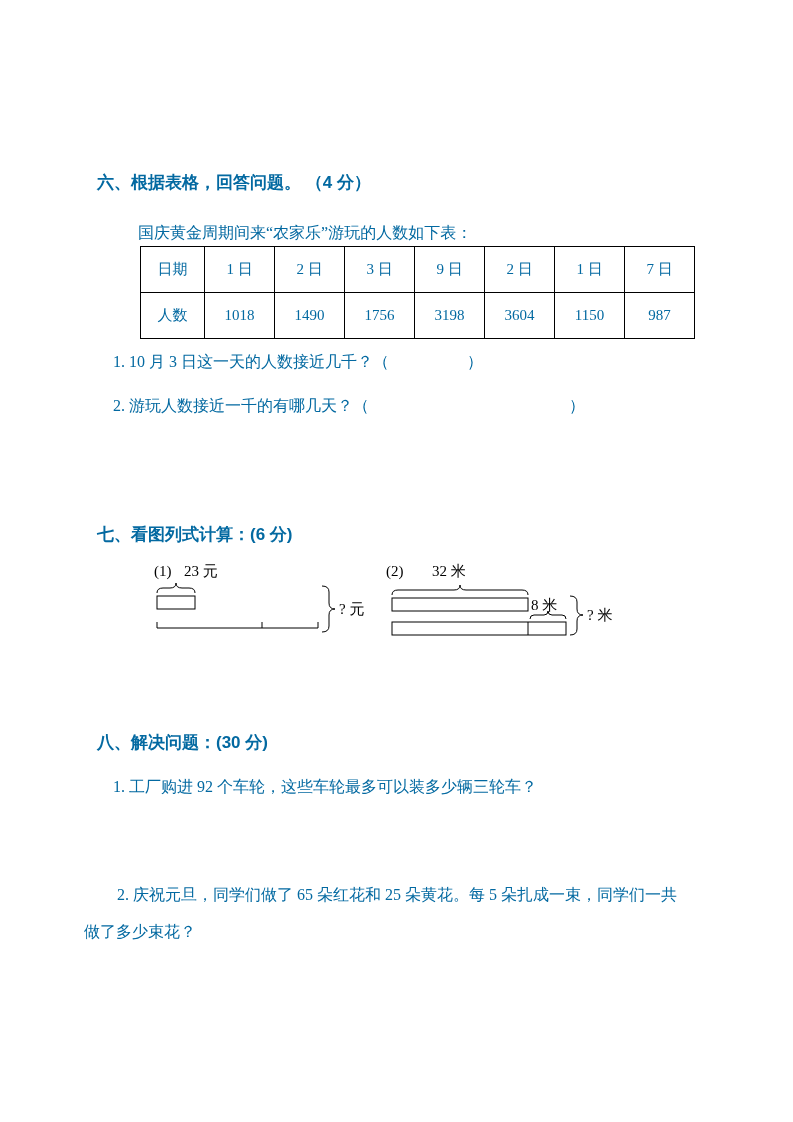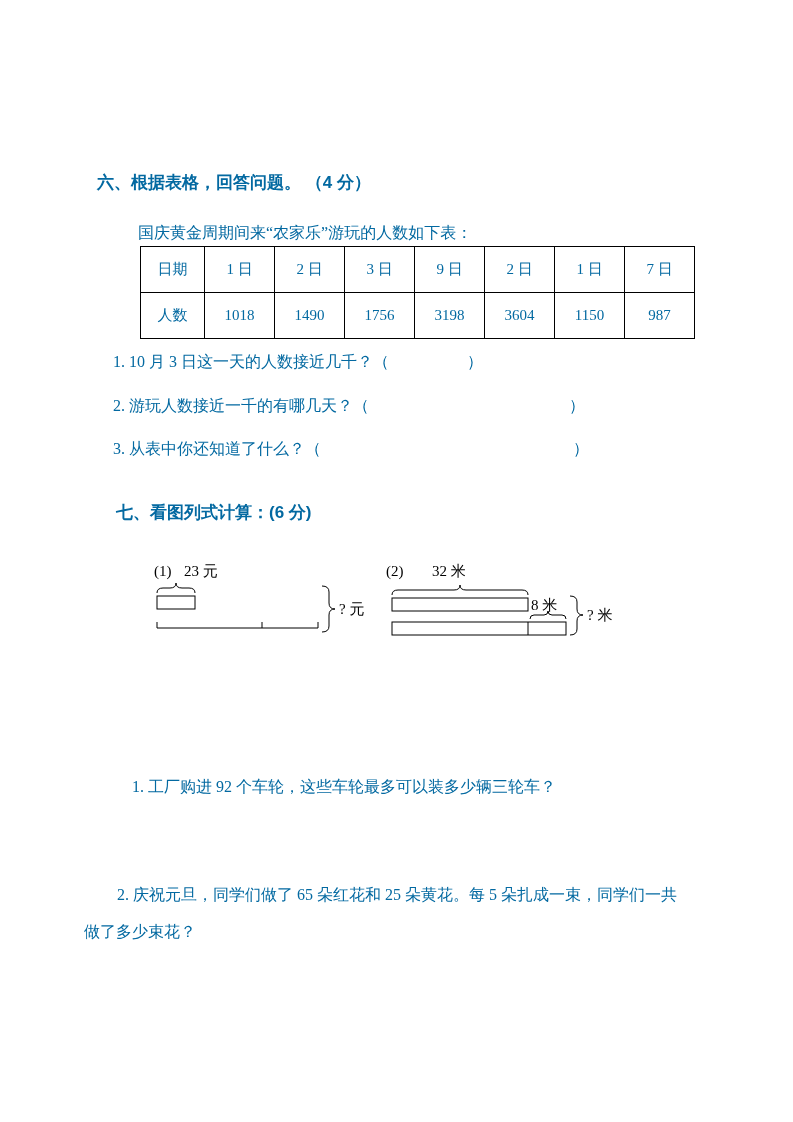--- a/index.html
+++ b/index.html
@@ -95,23 +95,22 @@
         <td>1150</td>
         <td>987</td>
       </tr>
     </tbody>
   </table>
 
   <p class="body-text" style="left:113px; top:352px;"><span>1. 10 月 3 日这一天的人数接近几千？（</span><span class="gap gap-q1"></span><span>）</span></p>
 
   <p class="body-text" style="left:113px; top:396px;text-align:center;"><span>2. 游玩人数接近一千的有哪几天？（</span><span class="gap gap-q2"></span><span>）</span></p>
 
-  <p class="body-text" style="left:113px; top:439px;"><span>3. 从表中你还知道了什么？（</span><span class="gap gap-q3"></span><span>）</span></p>
 
-  <h2 class="heading" style="left:97px; top:501px;margin-left:19px;">七、看图列式计算：(6 分)</h2>
+  <h2 class="heading" style="left:97px; top:523px;">七、看图列式计算：(6 分)</h2>
 
   <svg class="diagrams" width="510" height="108" viewBox="0 0 510 108">
 
     <g>
       <text x="14" y="24">(1)</text>
       <text x="44" y="24">23 元</text>
       <path class="stroke" d="M17,41 Q17,36 23,36 L30,36 Q36,36 36,31 Q36,36 42,36 L49,36 Q55,36 55,41"></path>
       <rect class="box" x="17" y="44" width="38" height="13"></rect>
       <path class="stroke" d="M17,70 L17,76 M17,76 L178,76 M122,70 L122,76 M178,70 L178,76"></path>
       <path class="stroke" d="M182,34 Q189,34 189,40 L189,51 Q189,57 195,57 Q189,57 189,63 L189,74 Q189,80 182,80"></path>
@@ -125,18 +124,19 @@
       <rect class="box" x="252" y="46" width="136" height="13"></rect>
       <text x="391" y="58">8 米</text>
       <path class="stroke" d="M390,67 Q390,63 394,63 L404,63 Q408,63 408,59 Q408,63 412,63 L422,63 Q426,63 426,67"></path>
       <rect class="box" x="252" y="70" width="174" height="13"></rect>
       <path class="stroke" d="M388,70 L388,83"></path>
       <path class="stroke" d="M430,44 Q437,44 437,50 L437,57 Q437,63 443,63 Q437,63 437,69 L437,77 Q437,83 430,83"></path>
       <text x="447" y="68">? 米</text>
     </g>
   </svg>
 
+  <h2 class="heading" style="left:97px; top:731px;">八、解决问题：(30 分)</h2>
 
-  <p class="body-text" style="left:113px; top:777px;margin-left:19px;">1. 工厂购进 92 个车轮，这些车轮最多可以装多少辆三轮车？</p>
+  <p class="body-text" style="left:113px; top:777px;">1. 工厂购进 92 个车轮，这些车轮最多可以装多少辆三轮车？</p>
 
   <p class="para">2. 庆祝元旦，同学们做了 65 朵红花和 25 朵黄花。每 5 朵扎成一束，同学们一共做了多少束花？</p>
 
 </div>
 
 </body></html>

